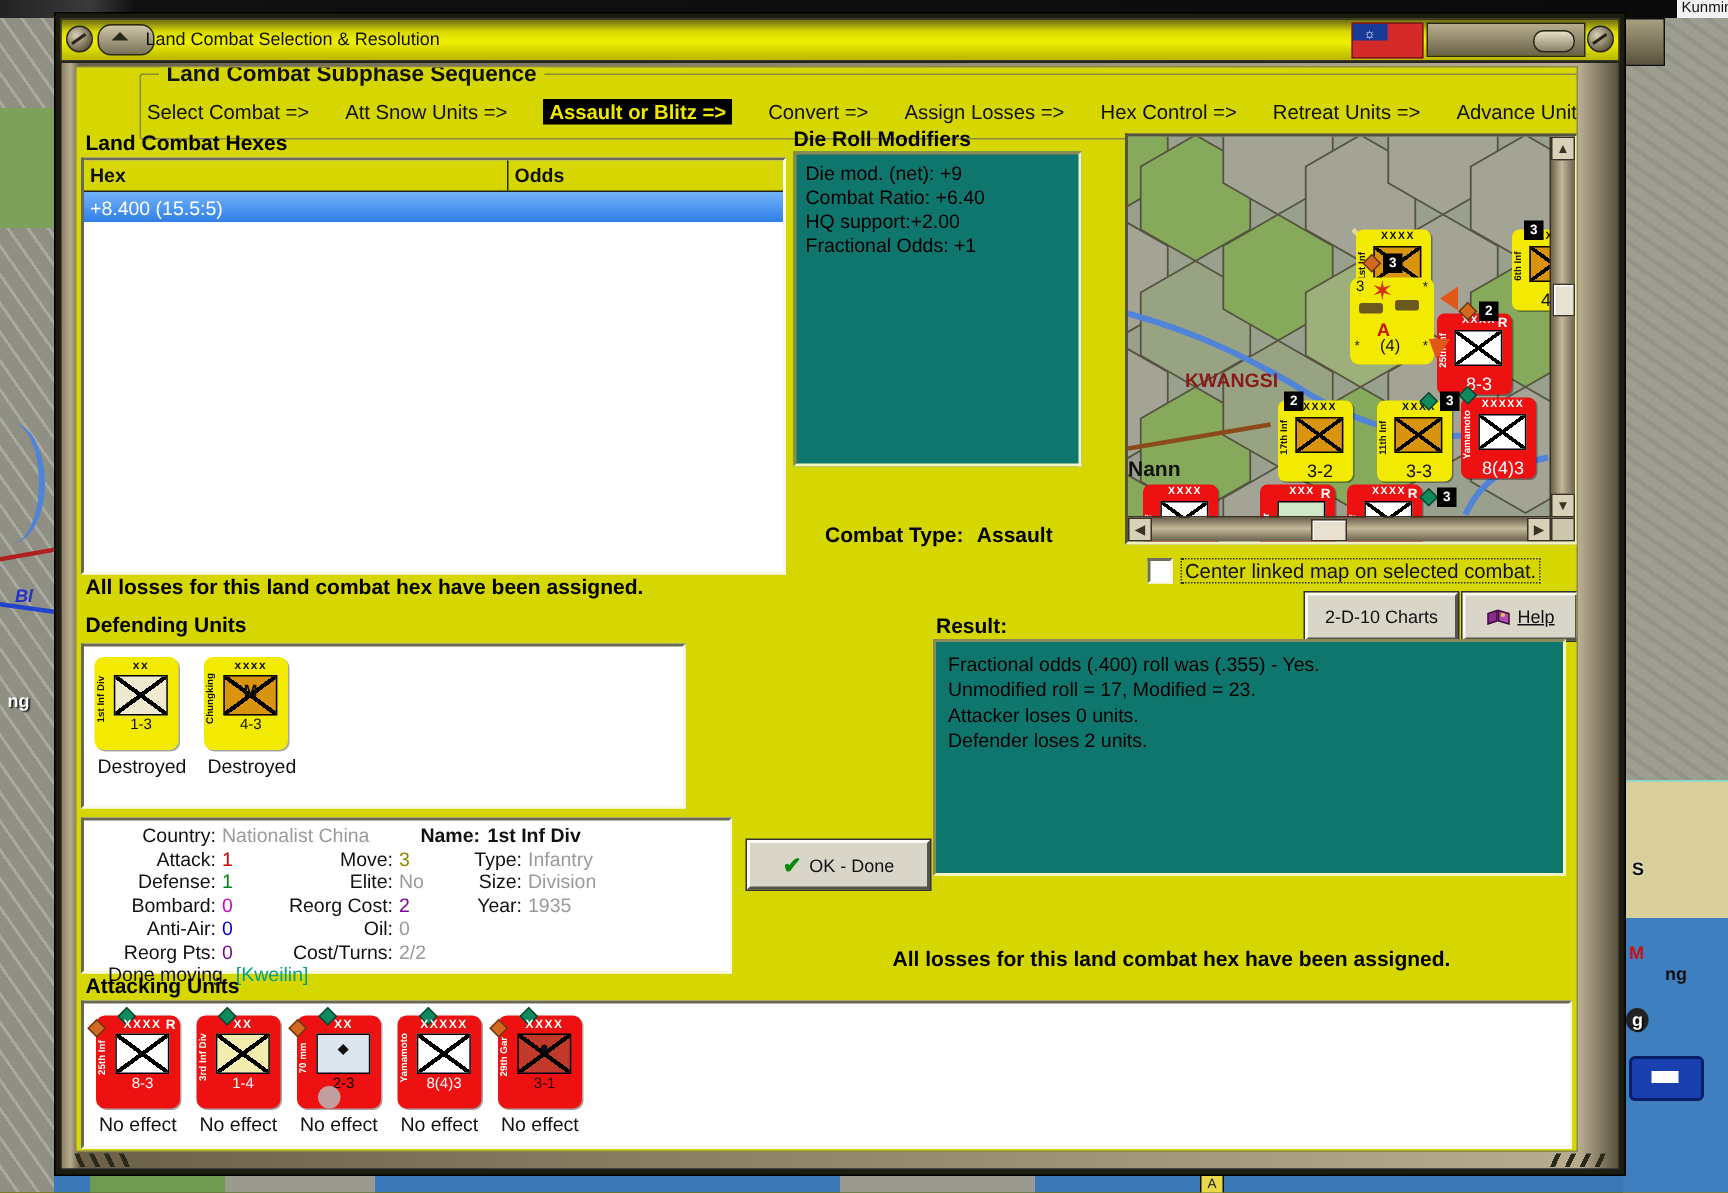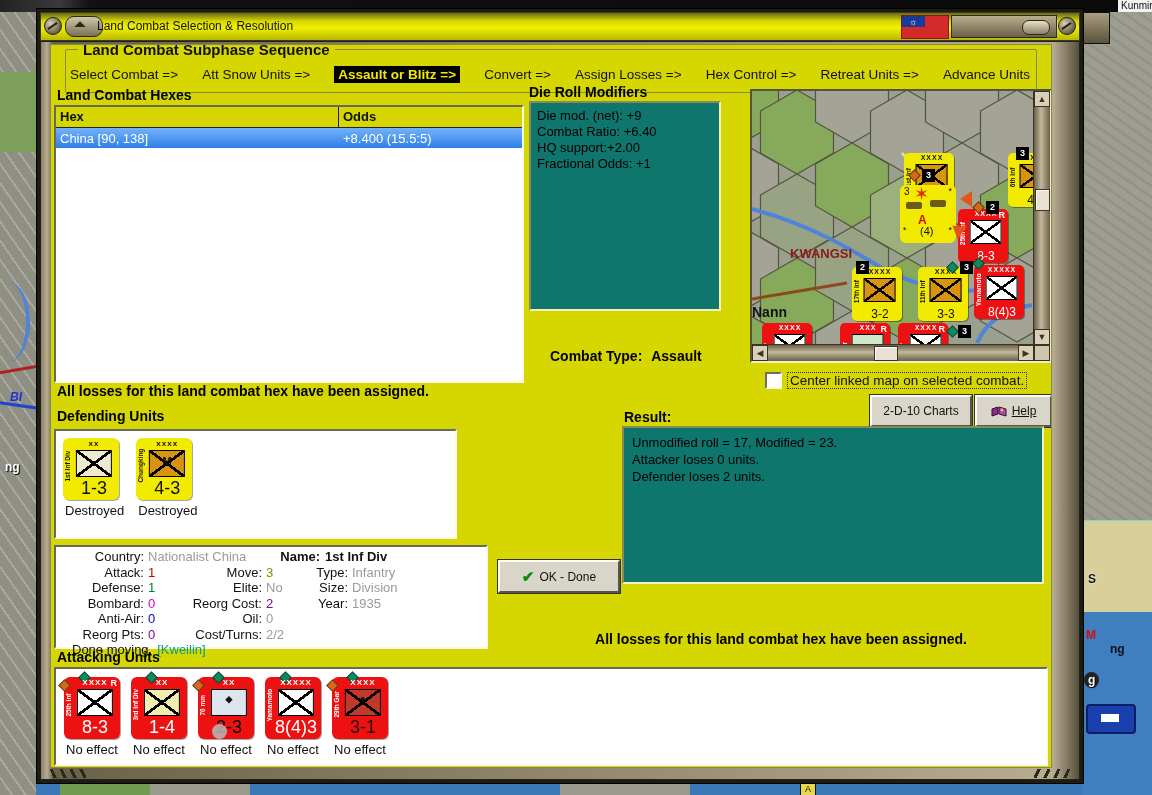--- a/index.html
+++ b/index.html
@@ -48,21 +48,21 @@
   .titlebar .rbar .knob{position:absolute;right:6px;top:4px;width:26px;height:13px;border-radius:7px;background:linear-gradient(180deg,#e8e0c8,#8a8168);border:1px solid #2a2a18;}
   .body-frame{position:absolute;left:3px;top:32px;right:3px;bottom:3px;
      background:linear-gradient(90deg,#8a8164 0,#b8ac90 6px,#6a6148 12px,#b8ac90 97.5%,#56503c 100%),linear-gradient(180deg,#b8ac90,#6a6148);
      border:1px solid #222;}
   .body-frame .hatchL{position:absolute;left:6px;bottom:1px;width:40px;height:9px;background:repeating-linear-gradient(65deg,transparent 0 6px,#2a2a1a 6px 9px);}
   .body-frame .hatchR{position:absolute;right:6px;bottom:1px;width:40px;height:9px;background:repeating-linear-gradient(-65deg,transparent 0 6px,#2a2a1a 6px 9px);}
   .content{position:absolute;left:9px;top:2px;right:27px;bottom:11px;background:#d6d600;border:1px solid #8a8a50;overflow:hidden;}
 
   
   .bold{font-weight:bold;}
-  .groupbox{border:1px solid #8a8a40;border-radius:2px;}
+  .groupbox{border:1px solid #8a8a40;border-radius:2px;margin-left:28px;}
   .groupbox .legend{position:absolute;top:-9px;left:12px;background:#d6d600;padding:0 5px;font-weight:bold;font-size:15px;color:#111;}
   .seq{display:flex;justify-content:space-between;align-items:center;font-size:13.5px;color:#111;}
   .seq .step.active{background:#000;color:#f0e800;font-weight:bold;padding:1px 4px;}
   .sunken{background:#0f766e;border:2px solid;border-color:#8a8a58 #f4f4c0 #f4f4c0 #8a8a58;}
   .whitebox{background:#fff;border:2px solid;border-color:#6a6a5a #f8f8e8 #f8f8e8 #6a6a5a;}
   .btn{background:#d9d5c9;border:2px solid;border-color:#fcfcf4 #55554a #55554a #fcfcf4;outline:1px solid #333;
        font-size:12px;color:#111;display:flex;align-items:center;justify-content:center;gap:5px;cursor:default;}
   .check{width:13px;height:13px;background:#fff;border:2px solid;border-color:#707060 #f8f8f0 #f8f8f0 #707060;}
   .focus-label{border:1px dotted #333;padding:0 2px;font-size:13.5px;color:#111;}
 
@@ -83,21 +83,21 @@
       writing-mode:vertical-rl;transform:rotate(180deg);text-align:center;letter-spacing:0;}
   .counter .size{position:absolute;top:1px;left:6px;right:0;text-align:center;font-size:8px;font-weight:bold;letter-spacing:1px;}
   .counter .rmark{position:absolute;top:1px;right:3px;font-size:9px;font-weight:bold;}
   .counter .box{position:absolute;left:50%;top:12px;transform:translateX(-42%);width:34px;height:25px;border:1px solid #000;}
   .bx{background-image:linear-gradient(to top right,transparent 46.5%,#000 46.5% 53.5%,transparent 53.5%),
       linear-gradient(to bottom right,transparent 46.5%,#000 46.5% 53.5%,transparent 53.5%);}
   .b-white{background-color:#fff;} .b-orange{background-color:#d8930f;} .b-cream{background-color:#efe9cf;}
   .b-payel{background-color:#f2ecae;} .b-blue{background-color:#dde6ee;} .b-dred{background-color:#c0392b;}
   .b-green{background-color:#cfe8c8;}
   .counter .mid{position:absolute;left:0;right:0;top:4px;text-align:center;font-size:11px;font-weight:bold;color:#111;}
-  .counter .val{position:absolute;bottom:1px;left:6px;right:0;text-align:center;font-size:18px;}
+  .counter .val{position:absolute;bottom:11px;left:6px;right:0;text-align:center;font-size:10px;}
   .slot{display:flex;flex-direction:column;align-items:flex-start;}
   .slot .status{font-size:13px;color:#111;margin:3px 0 0 2px;}
   .atkc{width:56px;height:62px;}
   .defc{width:56px;height:62px;}
   .dot{position:absolute;width:7px;height:7px;transform:rotate(45deg);border:1px solid rgba(0,0,0,.5);}
   .dot.teal{background:#0f8a5f;} .dot.orange{background:#d2691e;}
 
   
   .map{left:699px;top:44px;width:298px;height:270px;border:2px solid;border-color:#55553f #f0f0c0 #f0f0c0 #55553f;background:#9aa08e;overflow:hidden;}
   .map .cnt{position:absolute;width:50px;height:54px;border-radius:5px;}
@@ -205,21 +205,20 @@
         </div>
       </div>
 
       <div class="abs bold" style="left:6px;top:42px;font-size:14px">Land Combat Hexes</div>
       <div class="abs whitebox tbl" style="left:3px;top:60px;width:466px;height:274px">
         <div class="hd">
           <div class="c1">Hex</div>
           <div class="c2">Odds</div>
         </div>
         <div class="row">
-          <div class="c1">China [90, 138]</div>
           <div class="c2">+8.400 (15.5:5)</div>
         </div>
       </div>
 
       <div class="abs bold" style="left:478px;top:39px;font-size:14px">Die Roll Modifiers</div>
       <div class="abs sunken" style="left:478px;top:56px;width:192px;height:210px;font-size:13px;line-height:16px;padding:5px 6px;box-sizing:border-box">
         <div>Die mod. (net): +9</div>
         <div></div>
         <div>Combat Ratio: +6.40</div>
         <div>HQ support:+2.00</div>
@@ -399,20 +398,21 @@
                 </div>
               <span class="val">4-3</span>
             </div>
             <span class="status">Destroyed</span>
           </div>
         </div>
       </div>
 
       <div class="abs bold" style="left:573px;top:364px;font-size:14px">Result:</div>
       <div class="abs sunken" style="left:571px;top:381px;width:422px;height:158px;font-size:13px;line-height:17px;padding:6px 8px;box-sizing:border-box">
+        <div>Fractional odds (.400) roll was (.355)  - Yes.</div>
         <div>Unmodified roll = 17, Modified = 23.</div>
         <div>Attacker loses 0 units.</div>
         <div>Defender loses 2 units.</div>
       </div>
 
       <div class="abs whitebox info" style="left:3px;top:500px;width:434px;height:104px;padding:2px 4px;box-sizing:border-box">
         <div class="r">
           <span class="lab w55">Country:</span>
           <span class="gray" style="margin-left:4px">Nationalist China</span>
           <span class="bold" style="margin-left:34px">Name:</span>

